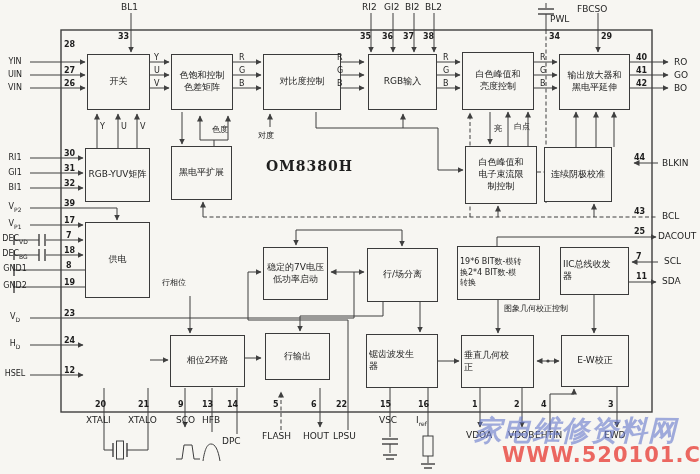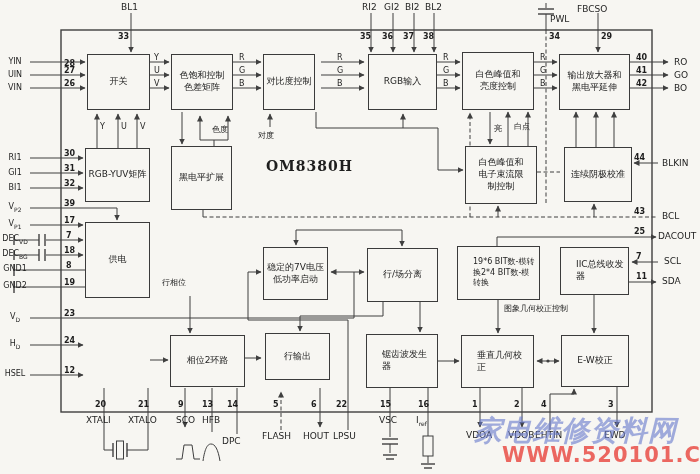--- a/index.html
+++ b/index.html
@@ -6,21 +6,21 @@
   body{width:700px;height:474px;overflow:hidden;background:#f7f6f2;
        font-family:"DejaVu Sans",sans-serif;color:#1e1e1e;position:relative;}
   #canvas{position:absolute;left:0;top:0;width:700px;height:474px;}
   svg.wires{position:absolute;left:0;top:0;z-index:1;}
   .w{stroke:#3f3f3f;stroke-width:1;fill:none;}
   .w2{stroke:#3f3f3f;stroke-width:1.4;fill:none;}
   .dash{stroke-dasharray:4 2.5;}
   .blk{position:absolute;z-index:2;border:1.4px solid #3b3b3b;background:#f7f6f2;
        display:flex;align-items:center;justify-content:center;text-align:center;
        font-size:9px;line-height:1.3;white-space:pre-line;color:#1e1e1e;box-sizing:border-box;padding:1px;}
-  .blk.la{justify-content:flex-start;text-align:left;padding-left:15px;}
+  .blk.la{justify-content:flex-start;text-align:left;padding-left:2px;}
   .blk.sm{font-size:8px;}
   .lab{position:absolute;z-index:3;font-size:9px;white-space:nowrap;color:#1e1e1e;}
   .lab8{position:absolute;z-index:3;font-size:8px;white-space:nowrap;color:#1e1e1e;}
   .lleft{left:1px;width:28px;text-align:center;font-size:8px;}
   .num{position:absolute;z-index:3;font-size:8px;color:#1e1e1e;white-space:nowrap;font-weight:bold;}
   .sig{position:absolute;z-index:3;font-size:8px;color:#1e1e1e;}
   sub{font-size:6px;}
   .chipname{position:absolute;z-index:3;font-family:"DejaVu Serif",serif;font-weight:bold;
             font-size:14px;letter-spacing:1px;}
   .wm1{position:absolute;z-index:5;left:474px;top:412px;font-size:28px;font-weight:bold;
@@ -219,32 +219,32 @@
   <g>
     <rect x="423" y="436" width="10" height="20" class="w"></rect>
     <line class="w2" x1="421" y1="464" x2="435" y2="464"></line>
     <line class="w2" x1="424" y1="468" x2="432" y2="468"></line>
   </g>
 </svg>
 
 <div class="blk" style="left:87px;top:54px;width:63px;height:56px">开关</div>
 <div class="blk" style="left:171px;top:54px;width:62px;height:56px">色饱和控制
 色差矩阵</div>
-<div class="blk" style="left:263px;top:54px;width:52px;height:56px">对比度控制</div>
+<div class="blk" style="left:263px;top:54px;width:78px;height:56px">对比度控制</div>
 <div class="blk" style="left:368px;top:54px;width:69px;height:56px">RGB输入</div>
 <div class="blk" style="left:462px;top:52px;width:72px;height:58px">白色峰值和
 亮度控制</div>
 <div class="blk" style="left:559px;top:54px;width:71px;height:56px">输出放大器和
 黑电平延伸</div>
 <div class="blk" style="left:85px;top:148px;width:65px;height:54px">RGB-YUV矩阵</div>
-<div class="blk" style="left:171px;top:146px;width:61px;height:64px">黑电平扩展</div>
+<div class="blk" style="left:171px;top:146px;width:61px;height:54px">黑电平扩展</div>
 <div class="blk" style="left:465px;top:146px;width:72px;height:58px">白色峰值和
 电子束流限
 制控制</div>
-<div class="blk" style="left:564px;top:147px;width:68px;height:55px">连续阴极校准</div>
+<div class="blk" style="left:544px;top:147px;width:68px;height:55px">连续阴极校准</div>
 <div class="blk" style="left:85px;top:222px;width:65px;height:76px">供电</div>
 <div class="blk" style="left:263px;top:247px;width:65px;height:53px">稳定的7V电压
 低功率启动</div>
 <div class="blk" style="left:367px;top:248px;width:71px;height:54px">行/场分离</div>
 <div class="blk la sm" style="left:457px;top:246px;width:83px;height:54px">19*6 BIT数-模转
 换2*4 BIT数-模
 转换</div>
 <div class="blk la" style="left:560px;top:247px;width:69px;height:48px">IIC总线收发
 器</div>
 <div class="blk" style="left:170px;top:335px;width:75px;height:52px">相位2环路</div>
@@ -292,21 +292,21 @@
 <div class="lab lleft" style="top:202px"><span>V</span><sub>P2</sub></div>
 <div class="lab lleft" style="top:219px"><span>V</span><sub>P1</sub></div>
 <div class="lab lleft" style="top:234px"><span>DEC</span><sub>VD</sub></div>
 <div class="lab lleft" style="top:249px"><span>DEC</span><sub>BG</sub></div>
 <div class="lab lleft" style="top:264px">GND1</div>
 <div class="lab lleft" style="top:281px">GND2</div>
 <div class="lab lleft" style="top:312px"><span>V</span><sub>D</sub></div>
 <div class="lab lleft" style="top:339px"><span>H</span><sub>D</sub></div>
 <div class="lab lleft" style="top:369px">HSEL</div>
 
-<div class="num" style="left:64px;top:59px">28</div>
+<div class="num" style="left:64px;top:40px">28</div>
 <div class="num" style="left:64px;top:66px">27</div>
 <div class="num" style="left:64px;top:79px">26</div>
 <div class="num" style="left:64px;top:149px">30</div>
 <div class="num" style="left:64px;top:164px">31</div>
 <div class="num" style="left:64px;top:179px">32</div>
 <div class="num" style="left:64px;top:199px">39</div>
 <div class="num" style="left:64px;top:216px">17</div>
 <div class="num" style="left:66px;top:231px">7</div>
 <div class="num" style="left:64px;top:246px">18</div>
 <div class="num" style="left:66px;top:261px">8</div>

